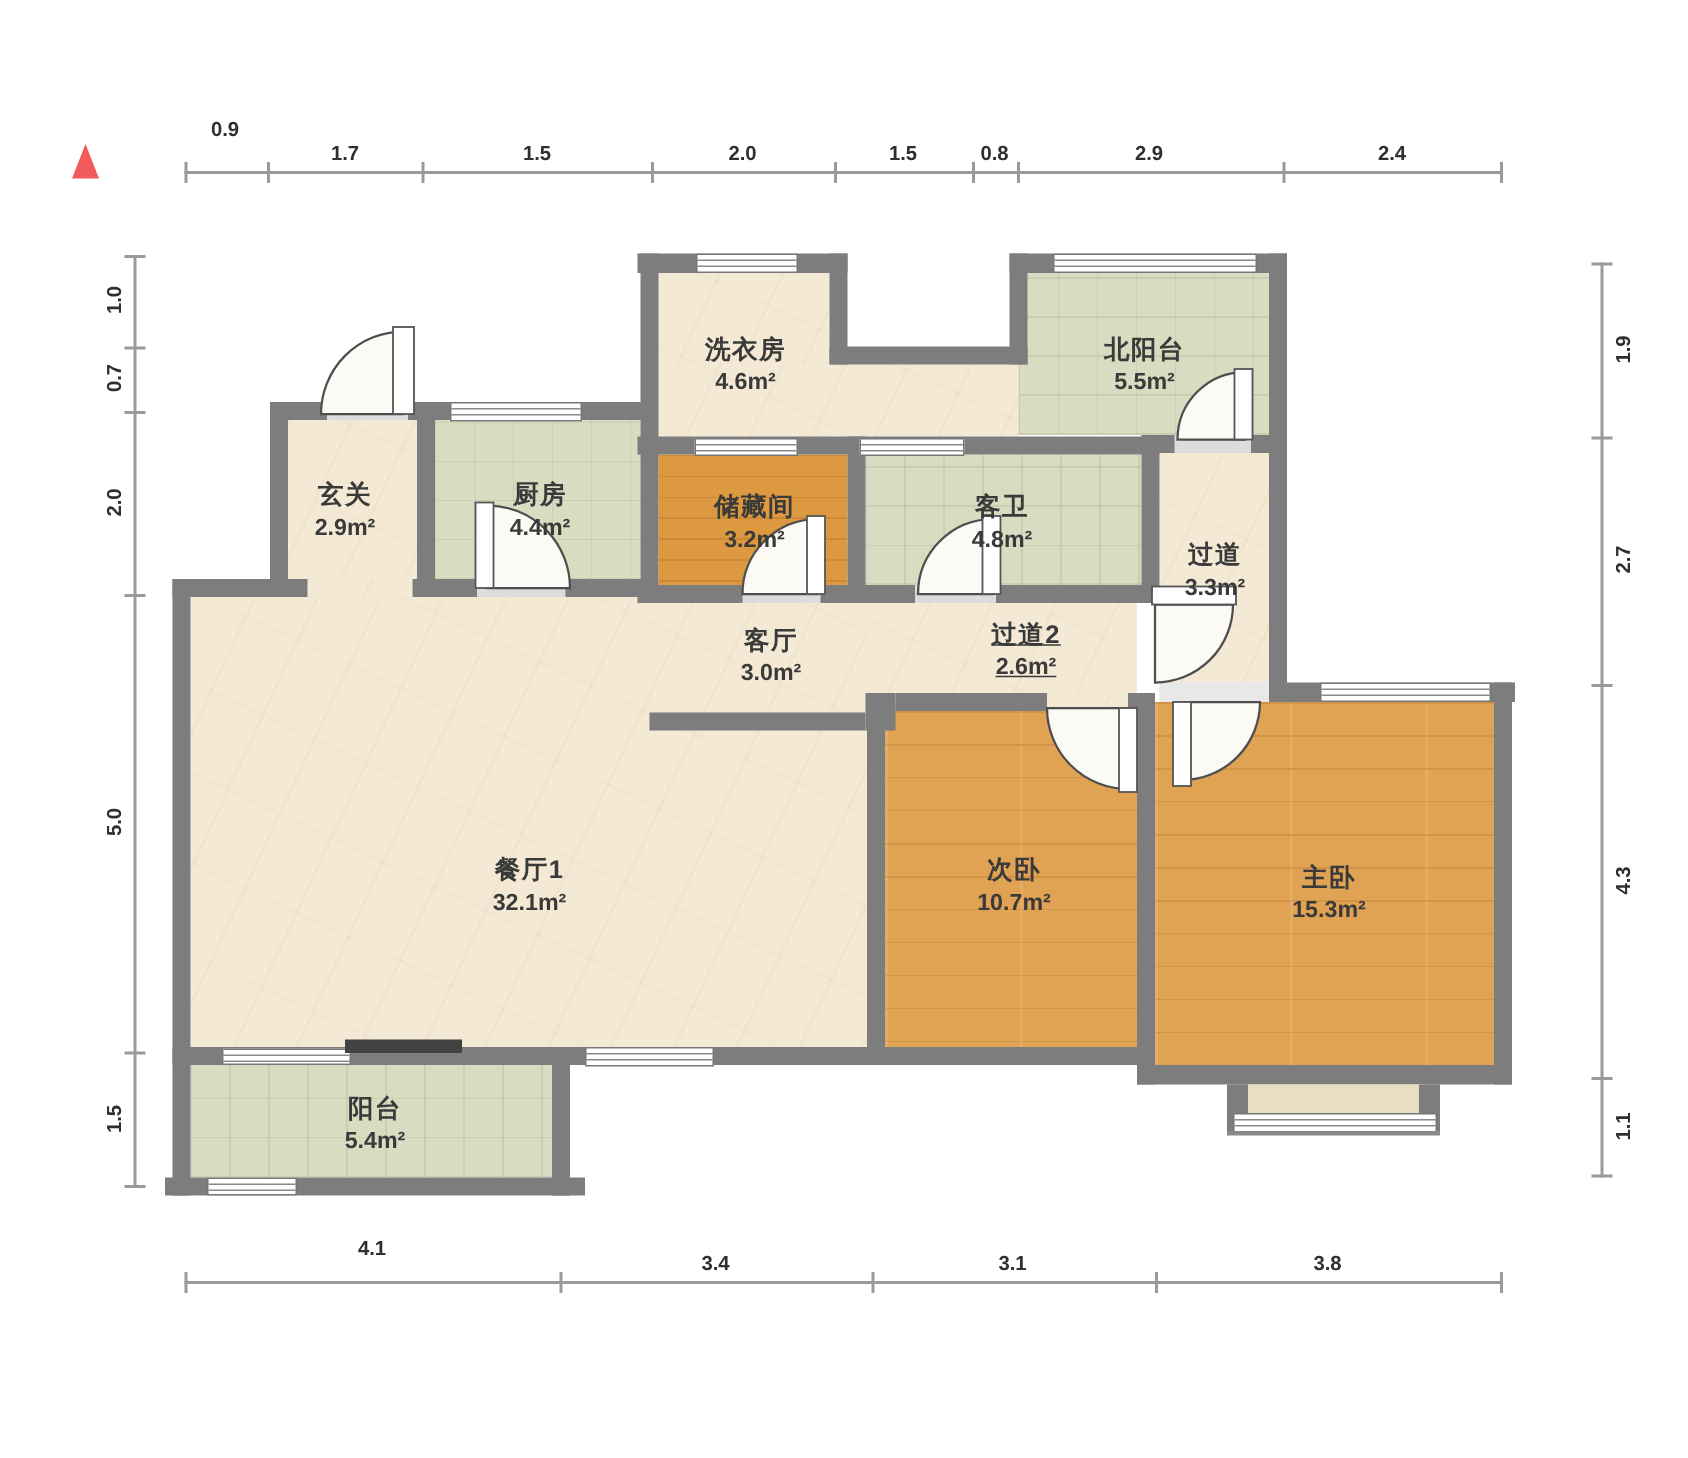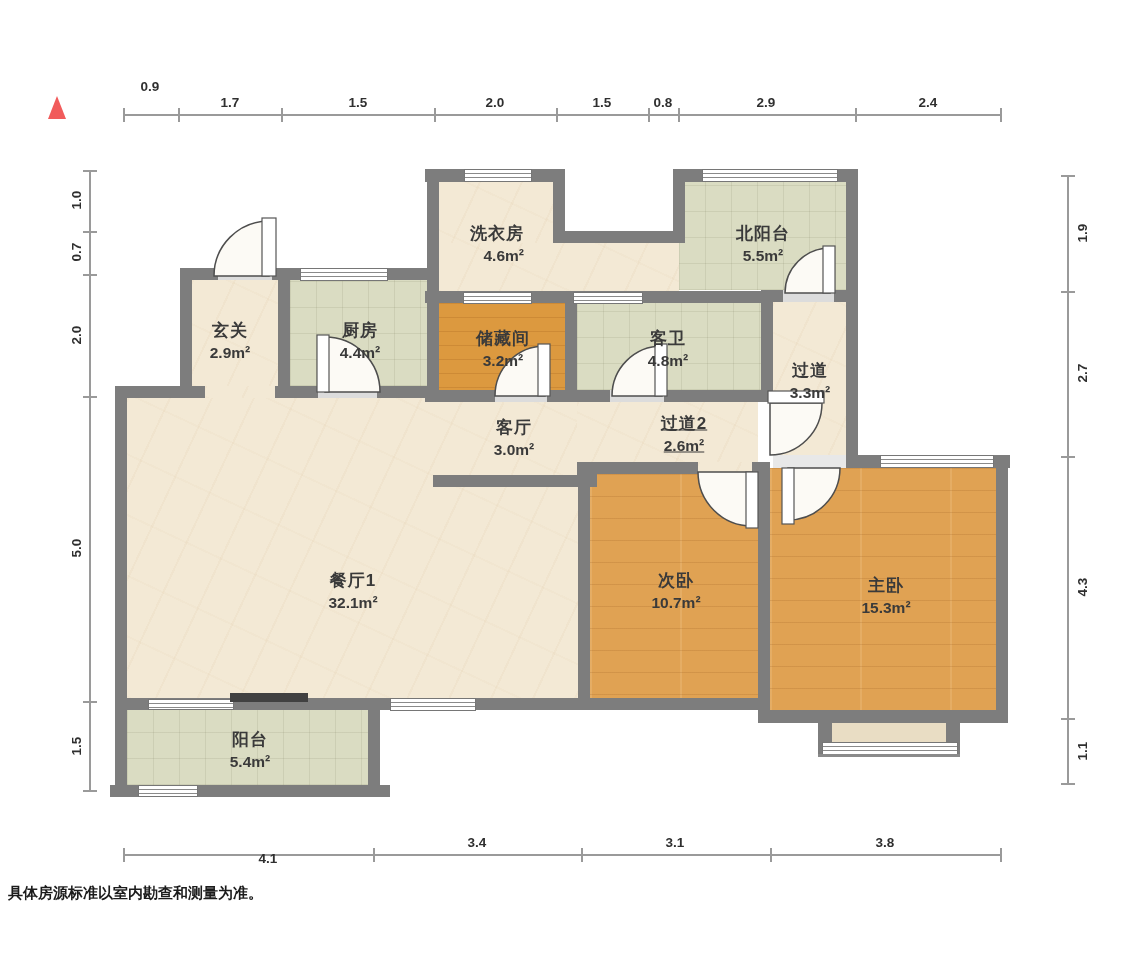--- a/index.html
+++ b/index.html
@@ -142,21 +142,21 @@
       <rect x="317" y="335" width="12" height="57"></rect>
       <rect x="538" y="344" width="12" height="52"></rect>
       <rect x="655" y="344" width="12" height="52"></rect>
       <rect x="823" y="246" width="12" height="47"></rect>
       <rect x="768" y="391" width="56" height="12"></rect>
       <rect x="746" y="472" width="12" height="56"></rect>
       <rect x="782" y="468" width="12" height="56"></rect>
     </g>
   </svg>
 
-  <div class="room-label" style="left:497px;top:243px;text-align:right;">
+  <div class="room-label" style="left:497px;top:243px;">
     <div class="rn">洗衣房</div>
       <div class="ra">4.6m²</div>
   </div>
   <div class="room-label" style="left:763px;top:243px;">
     <div class="rn">北阳台</div>
       <div class="ra">5.5m²</div>
   </div>
   <div class="room-label" style="left:230px;top:340px;">
     <div class="rn">玄关</div>
       <div class="ra">2.9m²</div>
@@ -251,23 +251,22 @@
     <span class="dim r" style="left:1082px;top:751px;">1.1</span>
   </div>
 
   <div>
     <div class="dimline" style="left:123px;top:854px;width:878px;height:2px;"></div>
     <div class="tick" style="left:123px;top:848px;width:2px;height:14px;"></div>
     <div class="tick" style="left:373px;top:848px;width:2px;height:14px;"></div>
     <div class="tick" style="left:581px;top:848px;width:2px;height:14px;"></div>
     <div class="tick" style="left:770px;top:848px;width:2px;height:14px;"></div>
     <div class="tick" style="left:1000px;top:848px;width:2px;height:14px;"></div>
-    <span class="dim b" style="left:248px;top:858px;margin-left:20px;">4.1</span>
+    <span class="dim b" style="left:248px;top:832px;">4.1</span>
     <span class="dim b" style="left:477px;top:842px;">3.4</span>
     <span class="dim b" style="left:675px;top:842px;">3.1</span>
     <span class="dim b" style="left:885px;top:842px;">3.8</span>
   </div>
 
   <div class="footer">
-    <div>具体房源标准以室内勘查和测量为准。</div>
   </div>
 
 </div>
 
 </body></html>

